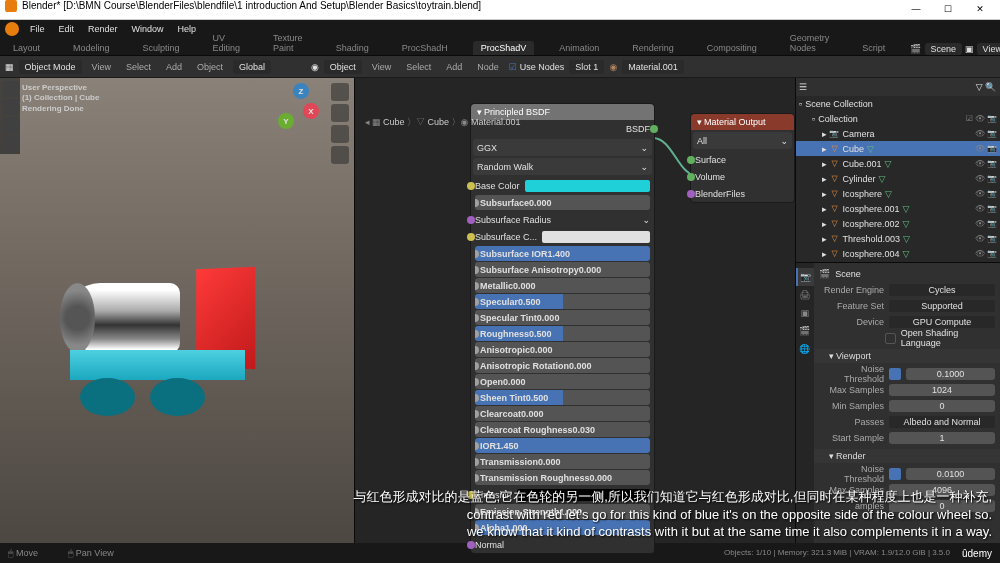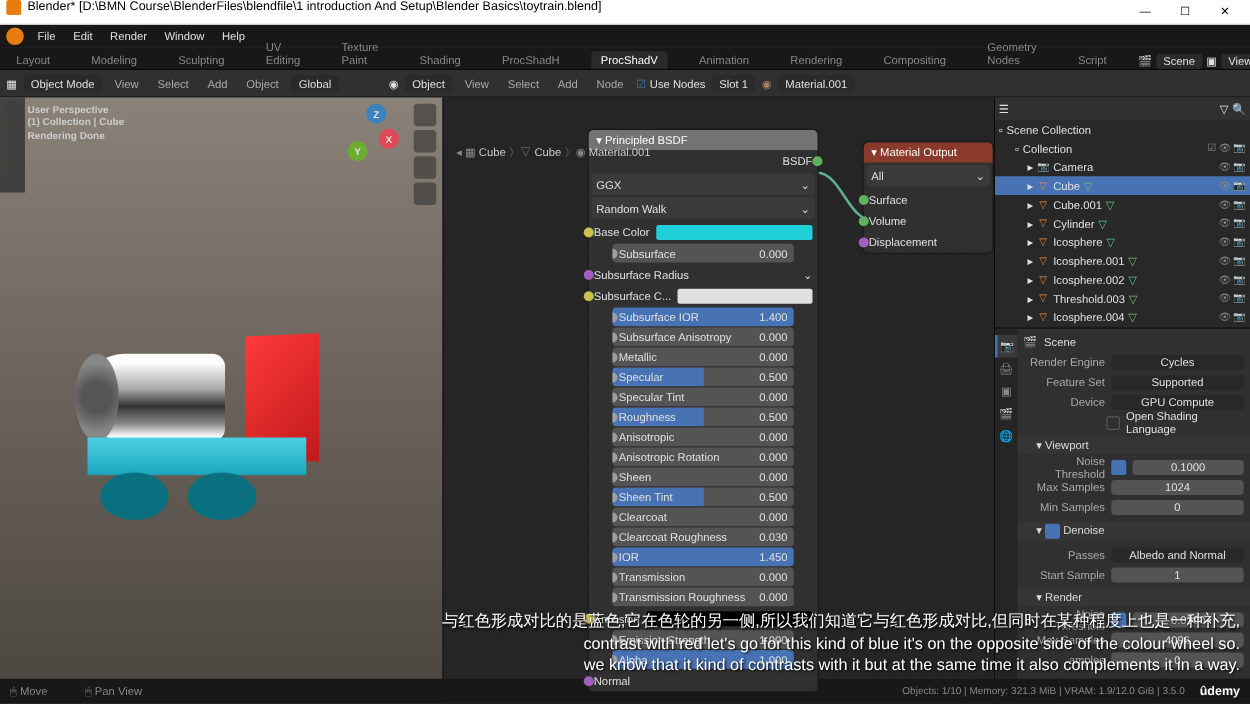--- a/index.html
+++ b/index.html
@@ -320,29 +320,30 @@
       position: relative;
       text-align: right;
     }
     .node-row-select {
       background: #3a3a3a;
       margin: 2px;
       border-radius: 3px;
     }
     .node-value-row {
       background: #545454;
-      margin: 1px 19px;
+      margin: 1px 4px;
       border-radius: 3px;
       height: 15px;
       padding: 0 5px;
       display: flex;
-      justify-content: space-between;
+      justify-content: flex-start;
       align-items: center;
       position: relative;
       overflow: hidden;
+      font-weight: bold;
     }
     .node-value-row.highlight { background: #4772b3; }
     .node-value-fill {
       position: absolute;
       left: 0; top: 0; bottom: 0;
       background: #4772b3;
     }
     .node-value-label { position: relative; z-index:1; }
     .node-value-num { position: relative; z-index:1; }
     .socket-dot {
@@ -517,21 +518,21 @@
       display: flex;
       align-items: center;
       padding: 0 8px;
       font-size: 9px;
       color: #888;
       gap: 30px;
     }
     .status-right { margin-left: auto; display: flex; gap: 12px; font-size: 8px;}
     .udemy-logo {
       color: #fff;
-      font-weight: bold;
+      font-weight: normal;
       font-size: 10px;
     }
 
     
     .subtitles {
       position: absolute;
       bottom: 22px;
       left: 0;
       right: 0;
       text-align: right;
@@ -725,21 +726,21 @@
           <span class="node-value-label">Anisotropic</span>
           <span class="node-value-num">0.000</span>
         </div>
       <div class="node-value-row">
           <span class="socket-dot dot-grey"></span>
           <span class="node-value-label">Anisotropic Rotation</span>
           <span class="node-value-num">0.000</span>
         </div>
       <div class="node-value-row">
           <span class="socket-dot dot-grey"></span>
-          <span class="node-value-label">Sheen</span>
+          <span class="node-value-label">Open</span>
           <span class="node-value-num">0.000</span>
         </div>
       <div class="node-value-row">
           <div class="node-value-fill" style="width:50%"></div>
           <span class="socket-dot dot-grey"></span>
           <span class="node-value-label">Sheen Tint</span>
           <span class="node-value-num">0.500</span>
         </div>
       <div class="node-value-row">
           <span class="socket-dot dot-grey"></span>
@@ -796,21 +797,21 @@
       <div class="node-row">
           <span class="socket-dot dot-green"></span>
           <span>Surface</span>
         </div>
       <div class="node-row">
           <span class="socket-dot dot-green"></span>
           <span>Volume</span>
         </div>
       <div class="node-row">
           <span class="socket-dot dot-purple"></span>
-          <span>Displacement</span>
+          <span>BlenderFiles</span>
         </div>
     </div>
   </div>
 
   <div class="right-panels">
 
     <div class="outliner">
       <div class="outliner-header">
         <span>☰</span>
         <span style="margin-left:auto;display:flex;gap:3px">
@@ -973,21 +974,20 @@
             <div class="prop-num">0.1000</div>
           </div>
         <div class="prop-row">
             <span class="prop-label">Max Samples</span>
             <div class="prop-num">1024</div>
           </div>
         <div class="prop-row">
             <span class="prop-label">Min Samples</span>
             <div class="prop-num">0</div>
           </div>
-        <div class="prop-section" style="background:#353535;padding-left:15px">▾ <span class="prop-check" style="display:inline-block;vertical-align:middle"></span> <span>Denoise</span></div>
         <div class="prop-row">
             <span class="prop-label">Passes</span>
             <div class="prop-value">Albedo and Normal</div>
           </div>
         <div class="prop-row">
             <span class="prop-label">Start Sample</span>
             <div class="prop-num">1</div>
           </div>
         <div class="prop-section" style="background:#353535;padding-left:15px">▾ <span>Render</span></div>
         <div class="prop-row">

